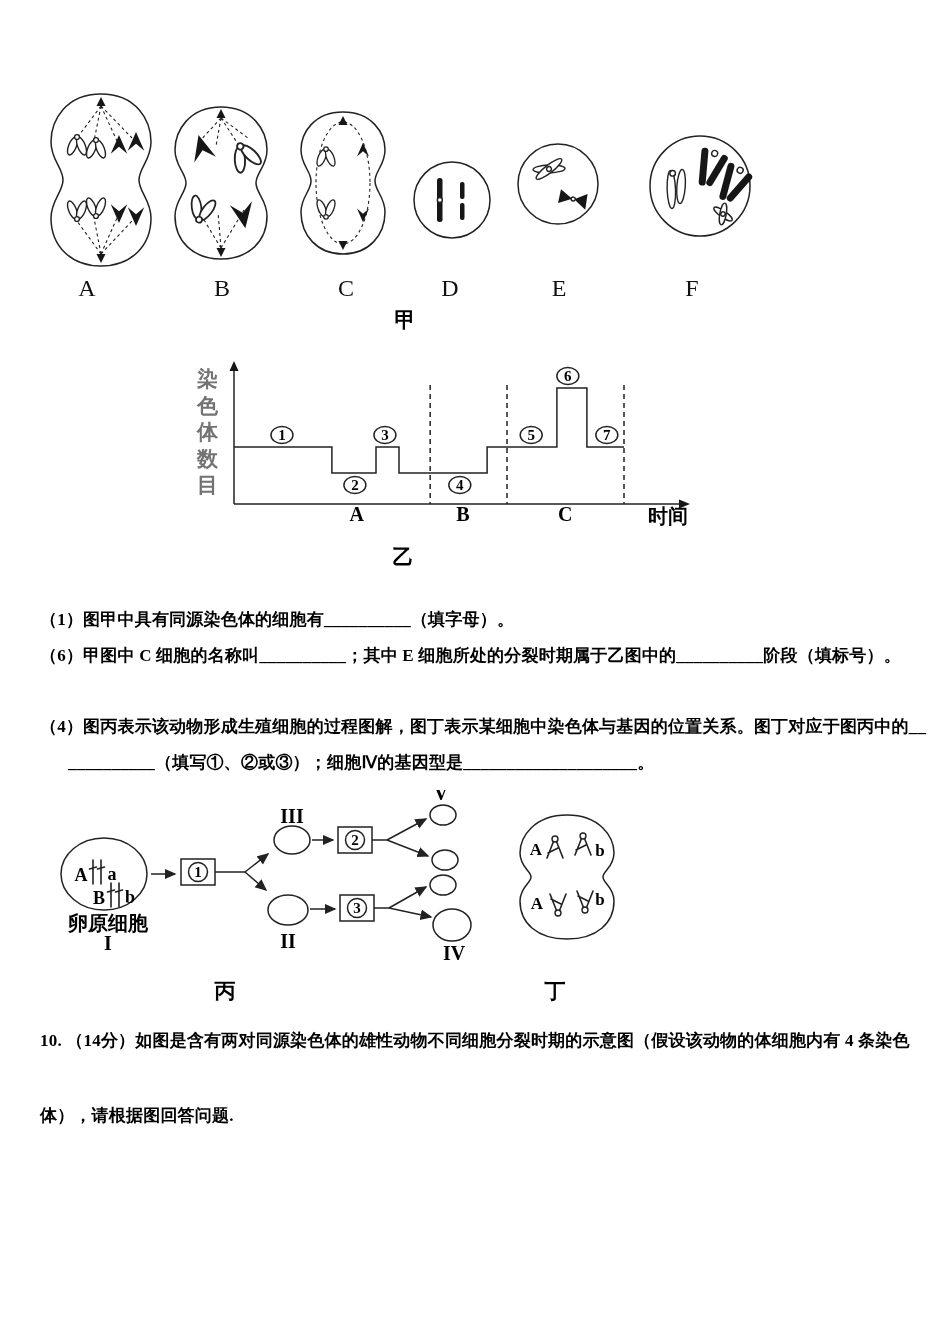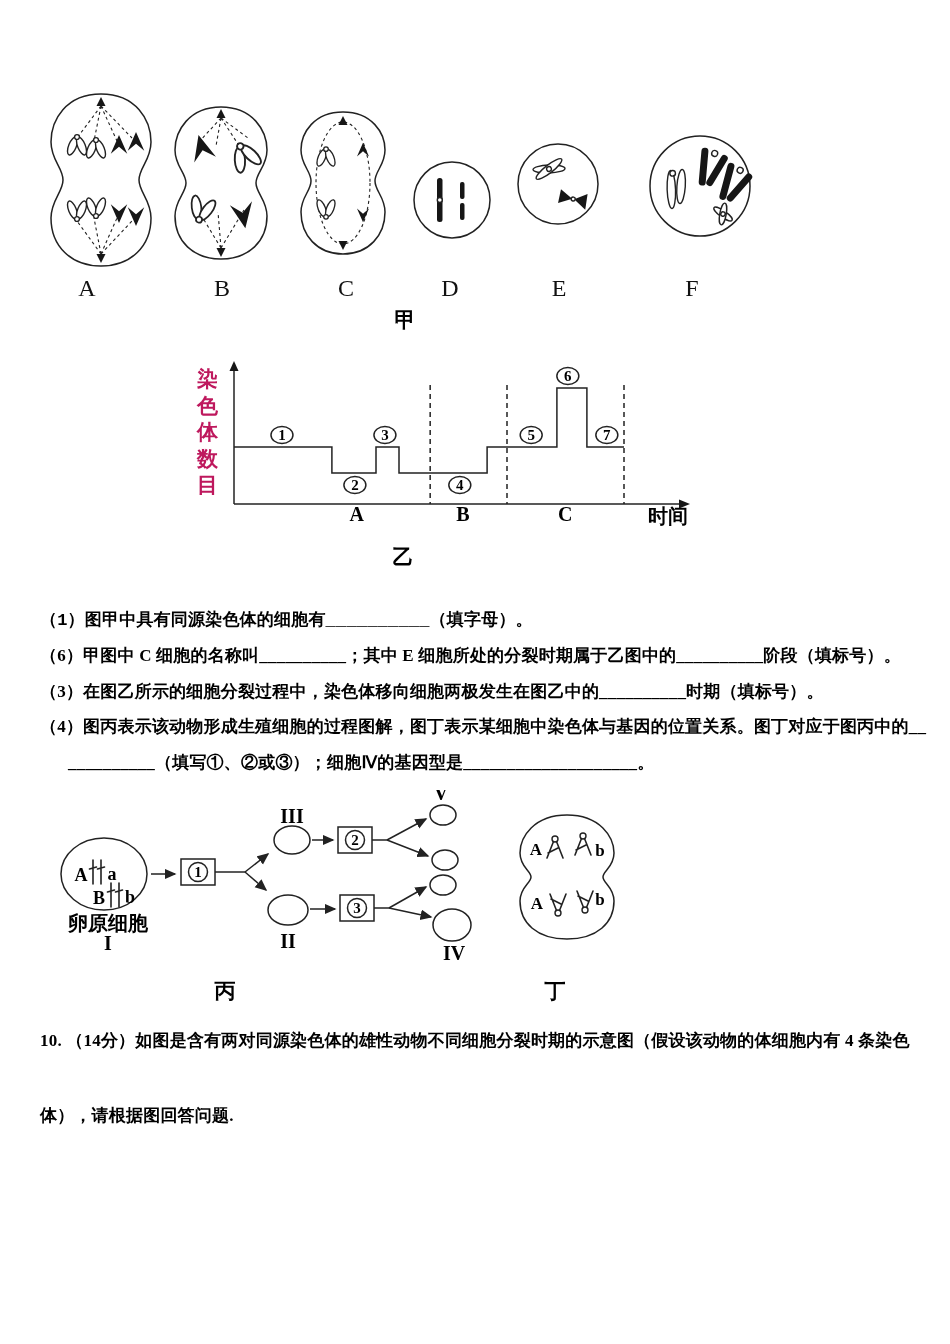--- a/index.html
+++ b/index.html
@@ -4,21 +4,21 @@
 <style>
   html,body{margin:0;padding:0;background:#fff;}
   .page{position:relative;width:950px;height:1344px;background:#ffffff;overflow:hidden;
         font-family:"Liberation Serif",serif;color:#111;}
   .abs{position:absolute;}
   .qline{position:absolute;left:40px;white-space:nowrap;
          font:bold 17px "Liberation Serif",serif;color:#000;letter-spacing:.2px;}
   .cap{position:absolute;width:44px;text-align:center;
        font:bold 21px "Liberation Serif",serif;color:#000;}
   .ylab{position:absolute;left:196px;top:366px;width:23px;text-align:center;
-        font:bold 21px "Liberation Serif",serif;line-height:26.5px;word-break:break-all;color:#be185d;}
+        font:bold 21px "Liberation Serif",serif;line-height:26.5px;word-break:break-all;color:#737373;}
   
   .ink{stroke:#222;stroke-width:1.5;fill:none;}
   .ink2{stroke:#222;stroke-width:1.6;fill:none;stroke-linecap:round;}
   .dashf{stroke:#222;stroke-width:1.1;fill:none;stroke-dasharray:3 3;}
   .dashv{stroke:#222;stroke-width:1.5;fill:none;stroke-dasharray:5 4;}
   .fillw{fill:#fff;stroke:#222;stroke-width:1.4;}
   .fillw15{fill:#fff;stroke:#222;stroke-width:1.5;}
   .fillb{fill:#161616;stroke:none;}
   text.t20{font:bold 20px "Liberation Serif",serif;fill:#000;text-anchor:middle;}
   text.t18{font:bold 18px "Liberation Serif",serif;fill:#000;text-anchor:middle;}
@@ -175,23 +175,22 @@
     <g>
         <text x="166.85" y="163" class="t20">A</text>
         <text x="272.92999999999995" y="163" class="t20">B</text>
         <text x="375.11" y="163" class="t20">C</text>
       </g>
     <text class="t20" x="478" y="165">时间</text>
   </svg>
 
   <div class="cap" style="left:381px;top:543px;">乙</div>
 
-  <div class="qline" style="top:608px;font-family:Liberation Mono, monospace;">（1）图甲中具有同源染色体的细胞有__________（填字母）。</div>
+  <div class="qline" style="top:608px;">（1）图甲中具有同源染色体的细胞有__________（填字母）。</div>
   <div class="qline" style="top:644px;">（6）甲图中 C 细胞的名称叫__________；其中 E 细胞所处的分裂时期属于乙图中的__________阶段（填标号）。</div>
-  <div class="qline" style="top:680px;">（3）在图乙所示的细胞分裂过程中，染色体移向细胞两极发生在图乙中的__________时期（填标号）。</div>
   <div class="qline" style="top:715px;">（4）图丙表示该动物形成生殖细胞的过程图解，图丁表示某细胞中染色体与基因的位置关系。图丁对应于图丙中的__</div>
   <div class="qline" style="top:751px;margin-left:28px;">__________（填写①、②或③）；细胞Ⅳ的基因型是____________________。</div>
 
   <svg class="abs" style="left:35px;top:790px;" width="460" height="195" viewBox="0 0 460 195">
     <defs>
       <marker id="ah" markerWidth="9" markerHeight="8" refX="7" refY="3.5" orient="auto">
         <path d="M0,0 L8,3.5 L0,7 Z" fill="#222"></path>
       </marker>
       <g id="gb">
           <path class="ink2" d="M0,-12 L0,12 M-3.5,-3 L3.5,-5"></path>

